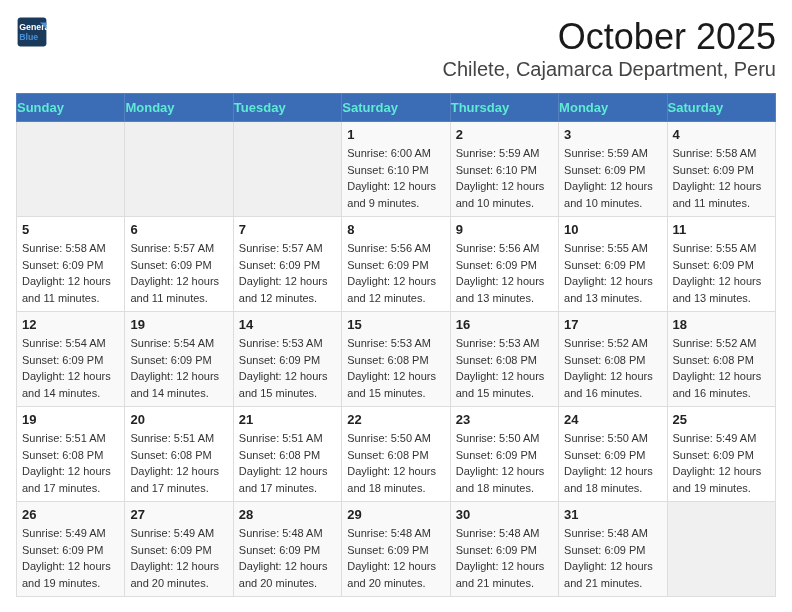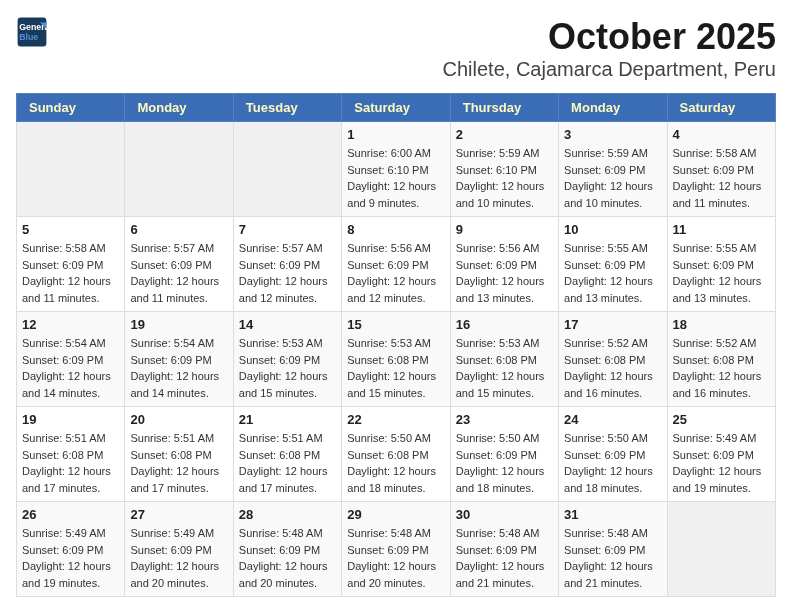--- a/index.html
+++ b/index.html
@@ -32,36 +32,36 @@
     }
     .logo-icon {
       width: 32px;
       height: 32px;
     }
     .title-block {
       text-align: right;
     }
     .cal-title {
       font-size: 36px;
-      font-weight: bold;
+      font-weight: normal;
       color: #1a1a1a;
     }
     .cal-subtitle {
       font-size: 20px;
       color: #444;
     }
     table {
       width: 100%;
       border-collapse: collapse;
       font-size: 11px;
     }
     thead tr th {
       background: #3a6db5;
-      color: #fef9c3;
-      padding: 6px 12px;
+      color: #5eead4;
+      padding: 6px 0;
       text-align: left;
       font-size: 13px;
       font-weight: bold;
       border: 1px solid #5580c0;
     }
     tbody tr {
       border-bottom: 1px solid #ccc;
     }
     tbody td {
       vertical-align: top;

